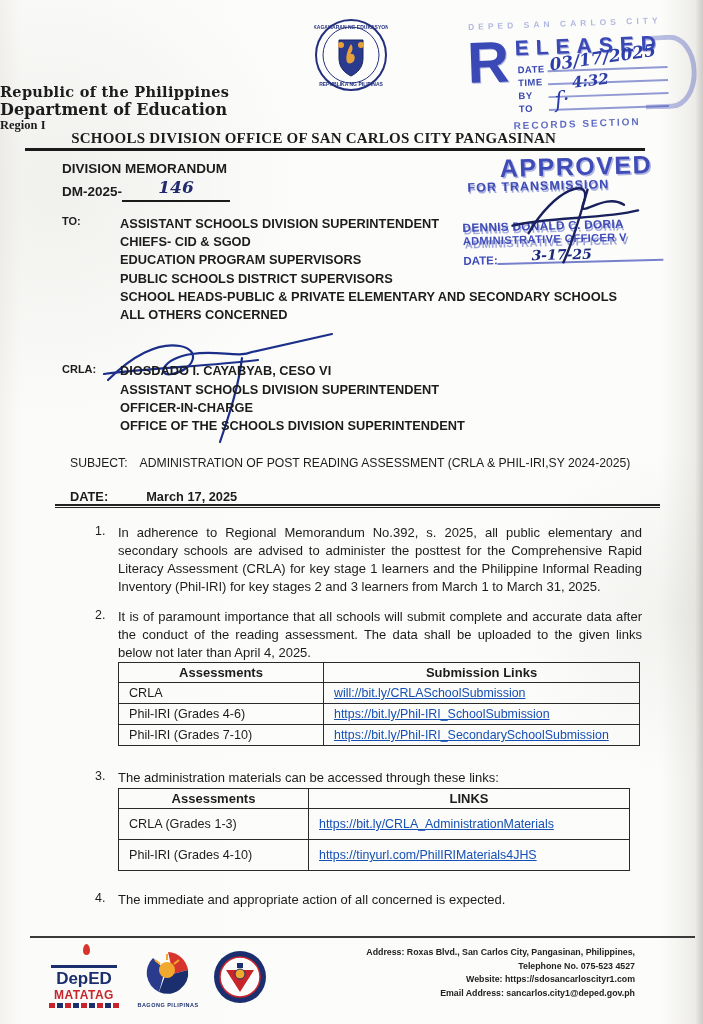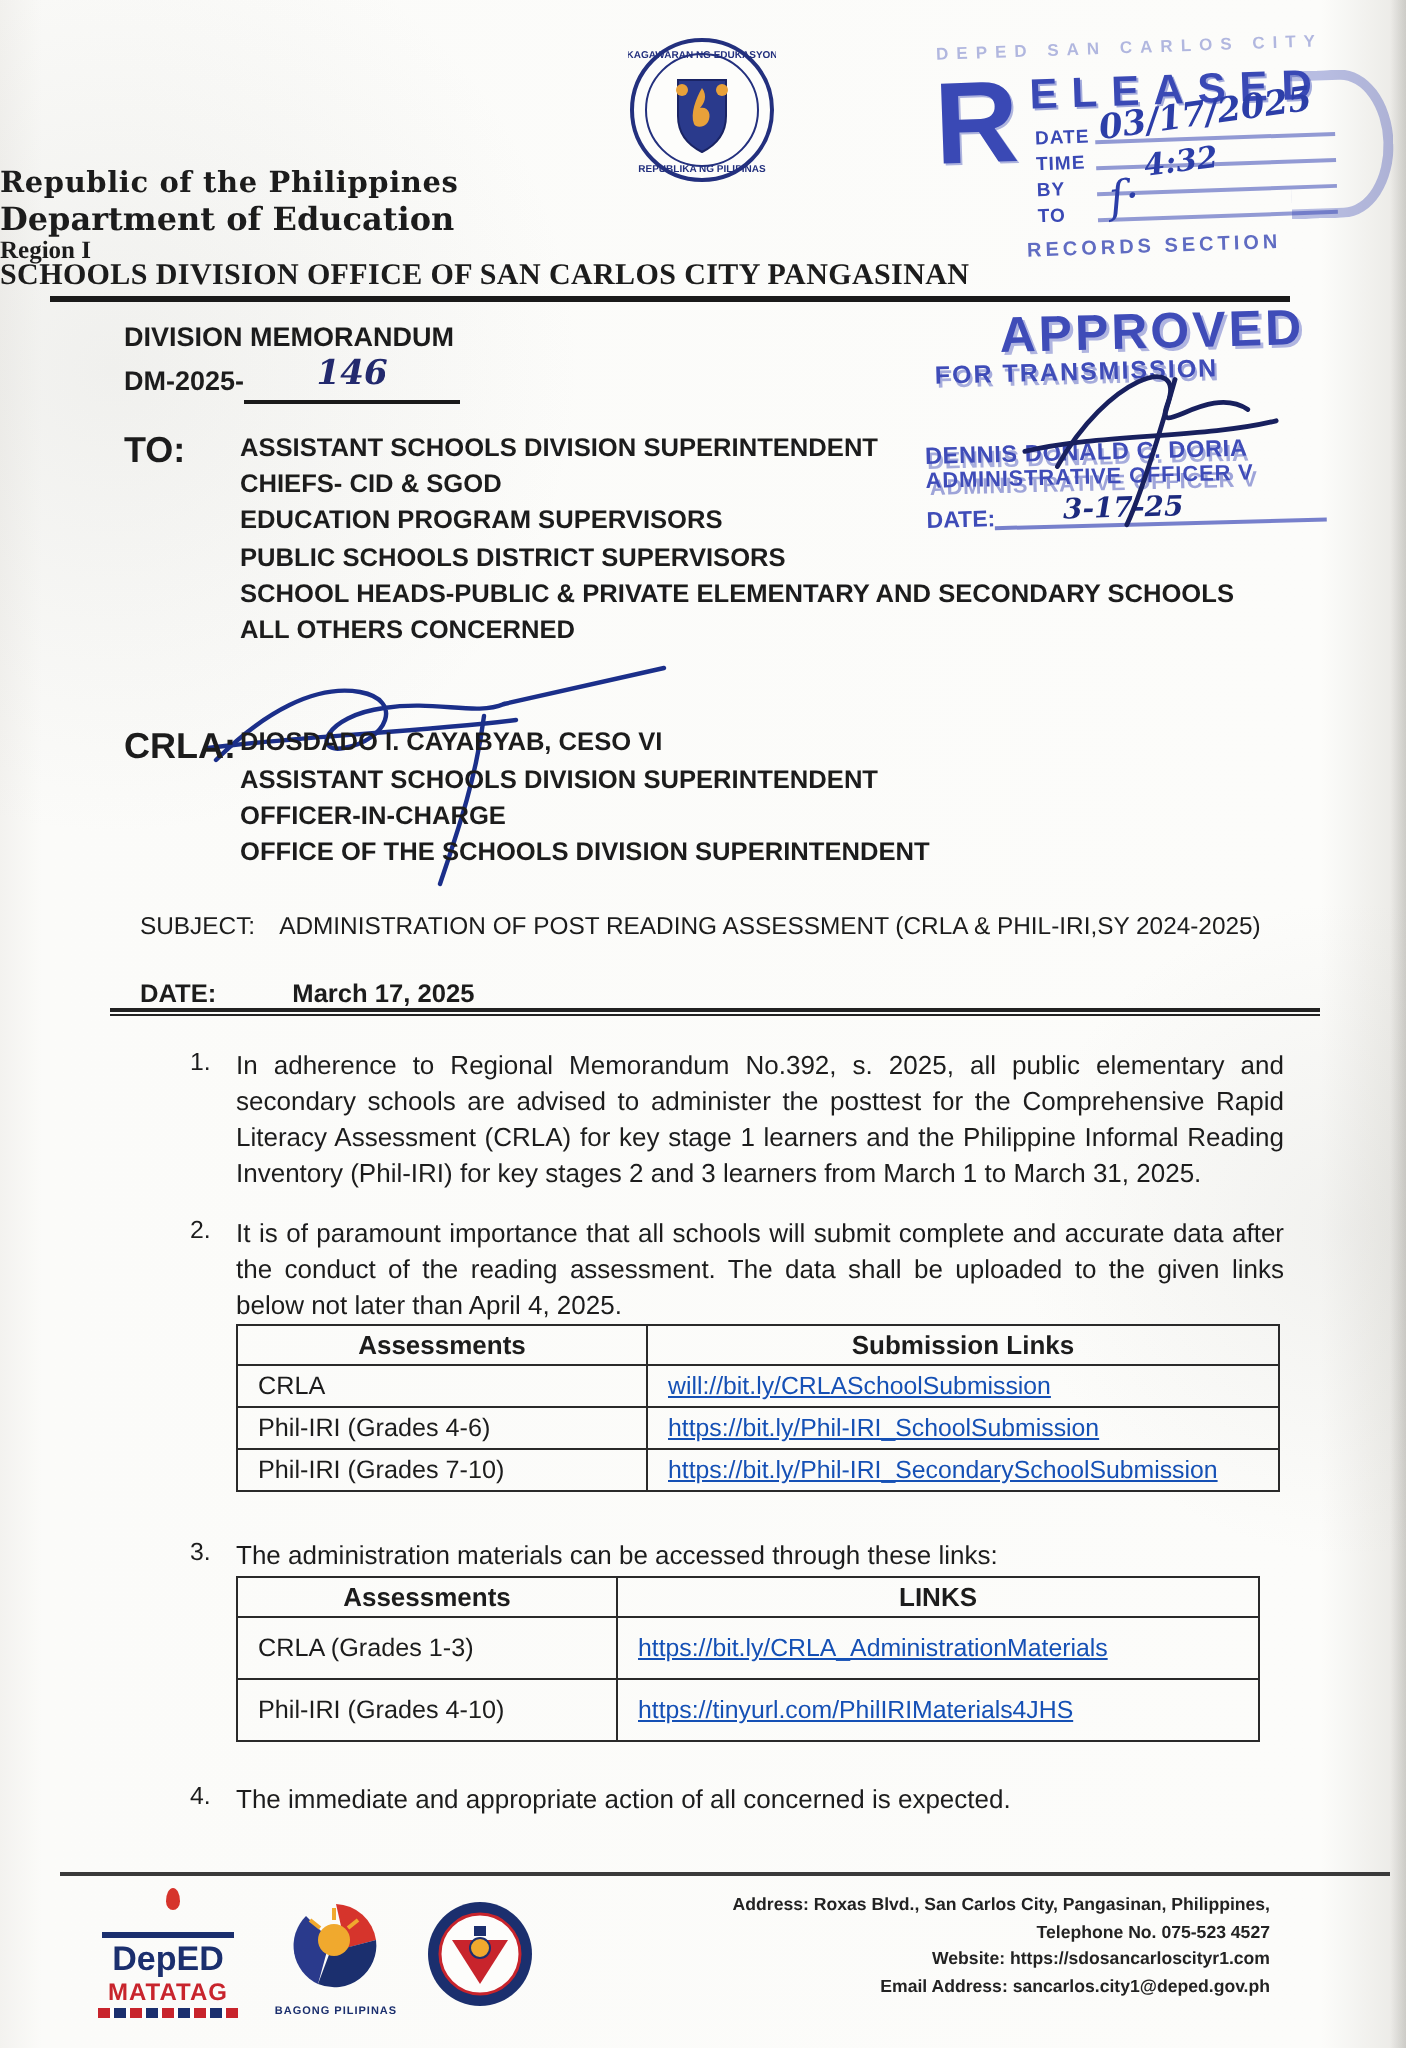--- a/index.html
+++ b/index.html
@@ -10,21 +10,21 @@
     background:
       radial-gradient(circle at 8% 18%, rgba(190,190,185,.18), rgba(0,0,0,0) 22%),
       radial-gradient(circle at 96% 60%, rgba(180,180,175,.15), rgba(0,0,0,0) 18%),
       linear-gradient(90deg, #f3f2ef 0, #fbfbf9 3%, #fcfcfa 94%, #e9e8e4 100%),
       #fbfbf9;
   }
   .seal { position:absolute; left:314px; top:18px; }
   .hdr-republic { position:absolute; top:83px; width:703px; font-family:"DejaVu Serif", serif; font-weight:bold; font-size:14.5px; letter-spacing:.3px; }
   .hdr-dept     { position:absolute; top:100px; width:703px; font-family:"DejaVu Serif", serif; font-weight:bold; font-size:16px; }
   .hdr-region   { position:absolute; top:118px; width:703px; font-family:"Liberation Serif", serif; font-weight:bold; font-size:12.5px; }
-  .hdr-office   { position:absolute; top:130px; width:556px; font-family:"Liberation Serif", serif; font-weight:bold; font-size:15px; letter-spacing:.2px; }
+  .hdr-office   { position:absolute; top:130px; width:556px; font-family:"Liberation Serif", serif; font-weight:bold; font-size:15px; letter-spacing:.2px;text-align:right; }
   .hdr-rule { position:absolute; left:25px; top:148px; width:620px; height:3px; background:#1a1a1a; }
 
   
   .rel-stamp { position:absolute; left:468px; top:16px; width:225px; height:130px; color:#3a49b5; transform:rotate(-2deg); }
   .rel-faint { position:absolute; left:2px; top:2px; width:230px; font-size:8.5px; font-weight:bold; letter-spacing:4px; opacity:.38; white-space:nowrap; }
   .rel-R { position:absolute; left:0; top:14px; font-size:58px; font-weight:800; line-height:1; text-shadow:1px 1px 0 rgba(58,73,181,.4); }
   .rel-word { position:absolute; left:48px; top:18px; font-size:21px; font-weight:800; letter-spacing:7px; text-shadow:1px 1px 0 rgba(58,73,181,.45); }
   .rel-rows { position:absolute; left:50px; top:44px; width:150px; font-size:9.5px; font-weight:800; }
   .rel-row { display:flex; align-items:flex-end; height:13px; }
   .rel-row .lbl { width:30px; letter-spacing:.5px; }
@@ -47,21 +47,21 @@
   .app-line1 { font-size:25px; font-weight:800; letter-spacing:1.5px; text-align:center; text-shadow:1.5px 1.5px 0 rgba(63,76,184,.4); }
   .app-line2 { font-size:12.5px; font-weight:800; letter-spacing:1px; margin-top:-3px; margin-left:6px; text-shadow:1px 2px 0 rgba(63,76,184,.45); }
   .app-name  { margin-top:26px; font-size:11.8px; font-weight:800; letter-spacing:.3px; text-shadow:1px 2.5px 0 rgba(63,76,184,.45); white-space:nowrap; }
   .app-pos   { font-size:11px; font-weight:800; letter-spacing:.4px; text-shadow:2px 3.5px 0 rgba(63,76,184,.5); }
   .app-date-row { margin-top:8px; font-size:11.5px; font-weight:800; display:flex; align-items:flex-end; width:200px; }
   .app-date-row .ln { flex:1; border-bottom:2px solid rgba(63,76,184,.7); margin-bottom:1px; position:relative; }
   .app-date-val { position:absolute; left:34px; top:-15px; font-size:14px; font-weight:bold; color:#1c2a7e; }
   .app-sig { position:absolute; left:44px; top:22px; }
 
   
-  .lbl-col { position:absolute; left:62px; font-size:18px; font-weight:bold; }
+  .lbl-col { position:absolute; left:62px; font-size:11px; font-weight:bold; }
   .to-items { position:absolute; left:120px; top:215px; font-size:12.8px; font-weight:bold; line-height:18.2px; }
   .from-name { position:absolute; left:120px; top:363px; font-size:12.8px; font-weight:bold; }
   .from-lines { position:absolute; left:120px; top:381px; font-size:12.8px; font-weight:bold; line-height:18.2px; }
   .from-sig { position:absolute; left:100px; top:330px; }
 
   .subject-row { position:absolute; left:70px; top:456px; font-size:12.2px; font-weight:normal; white-space:nowrap; }
   .subject-row .val { margin-left:12px; }
   .date-row2 { position:absolute; left:70px; top:489px; font-size:12.8px; font-weight:bold; }
   .date-row2 .val { margin-left:38px; }
   .dbl-rule { position:absolute; left:55px; top:504px; width:605px; height:4px; border-top:2.5px solid #222; border-bottom:1px solid #222; }

